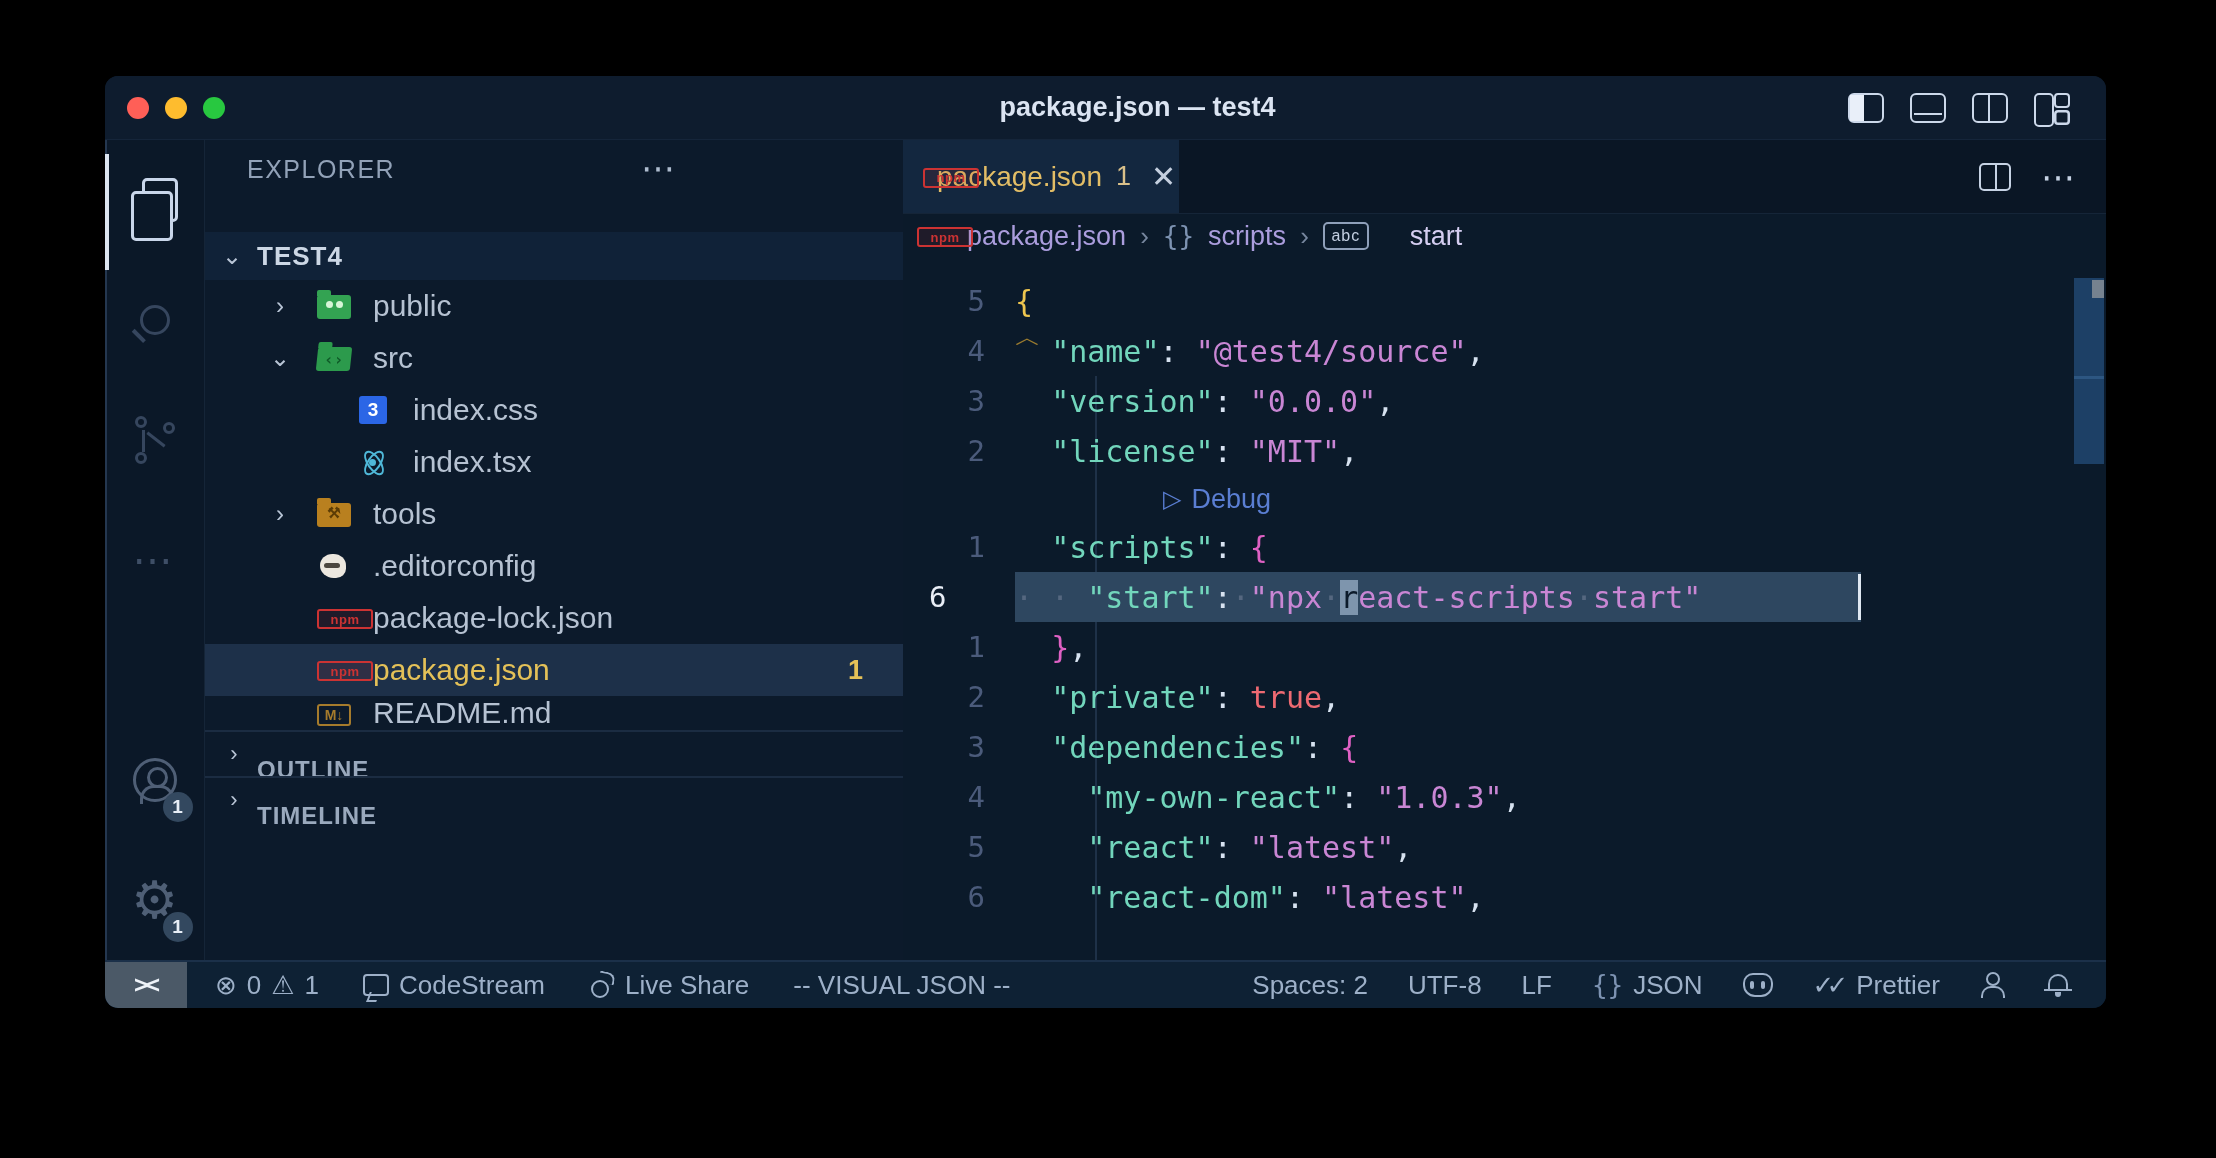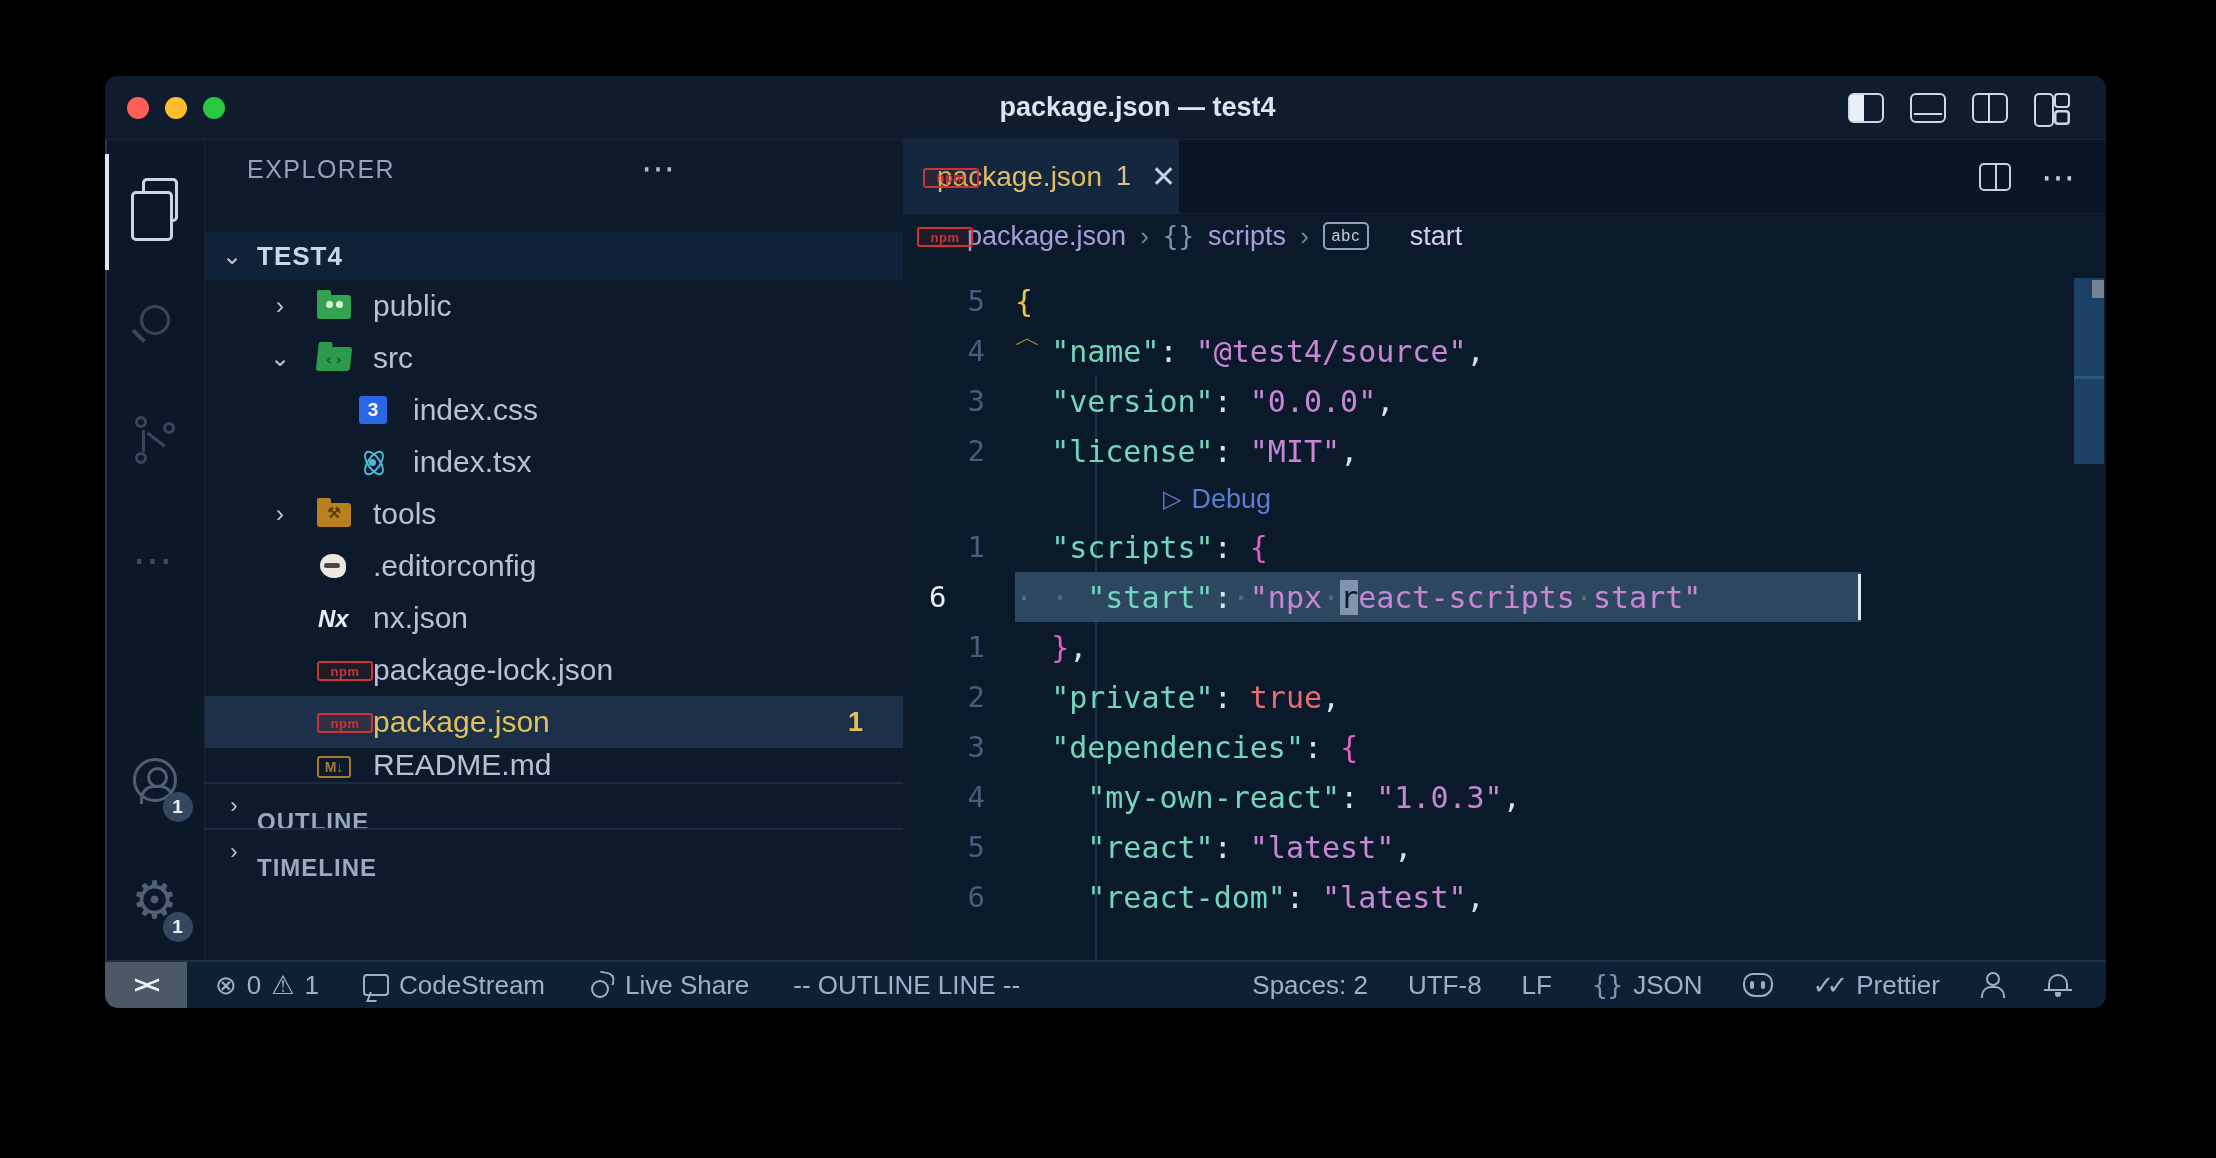--- a/index.html
+++ b/index.html
@@ -261,26 +261,20 @@
             <span class="tlabel">tools</span>
           </div>
           <div class="trow lvl1">
             <span class="ticon">
               <span class="ic-ec"></span>
             </span>
             <span class="tlabel">.editorconfig</span>
           </div>
           <div class="trow lvl1">
             <span class="ticon">
-              <span class="ic-nx">Nx</span>
-            </span>
-            <span class="tlabel">nx.json</span>
-          </div>
-          <div class="trow lvl1">
-            <span class="ticon">
               <span class="ic-npm">npm</span>
             </span>
             <span class="tlabel">package-lock.json</span>
           </div>
           <div class="trow lvl1 selected">
             <span class="ticon">
               <span class="ic-npm">npm</span>
             </span>
             <span class="tlabel">package.json</span>
             <span class="tbadge">1</span>
@@ -407,21 +401,21 @@
       </div>
       <div class="sitem">
         <span class="i-cs"></span>
         <span>CodeStream</span>
       </div>
       <div class="sitem">
         <span class="i-ls"></span>
         <span>Live Share</span>
       </div>
       <div class="sitem">
-        <span>-- OUTLINE LINE --</span>
+        <span>-- VISUAL JSON --</span>
       </div>
     </div>
     <div class="sb-right">
       <div class="sitem">
           <span>Spaces: 2</span>
         </div>
       <div class="sitem">
           <span>UTF-8</span>
         </div>
       <div class="sitem">

